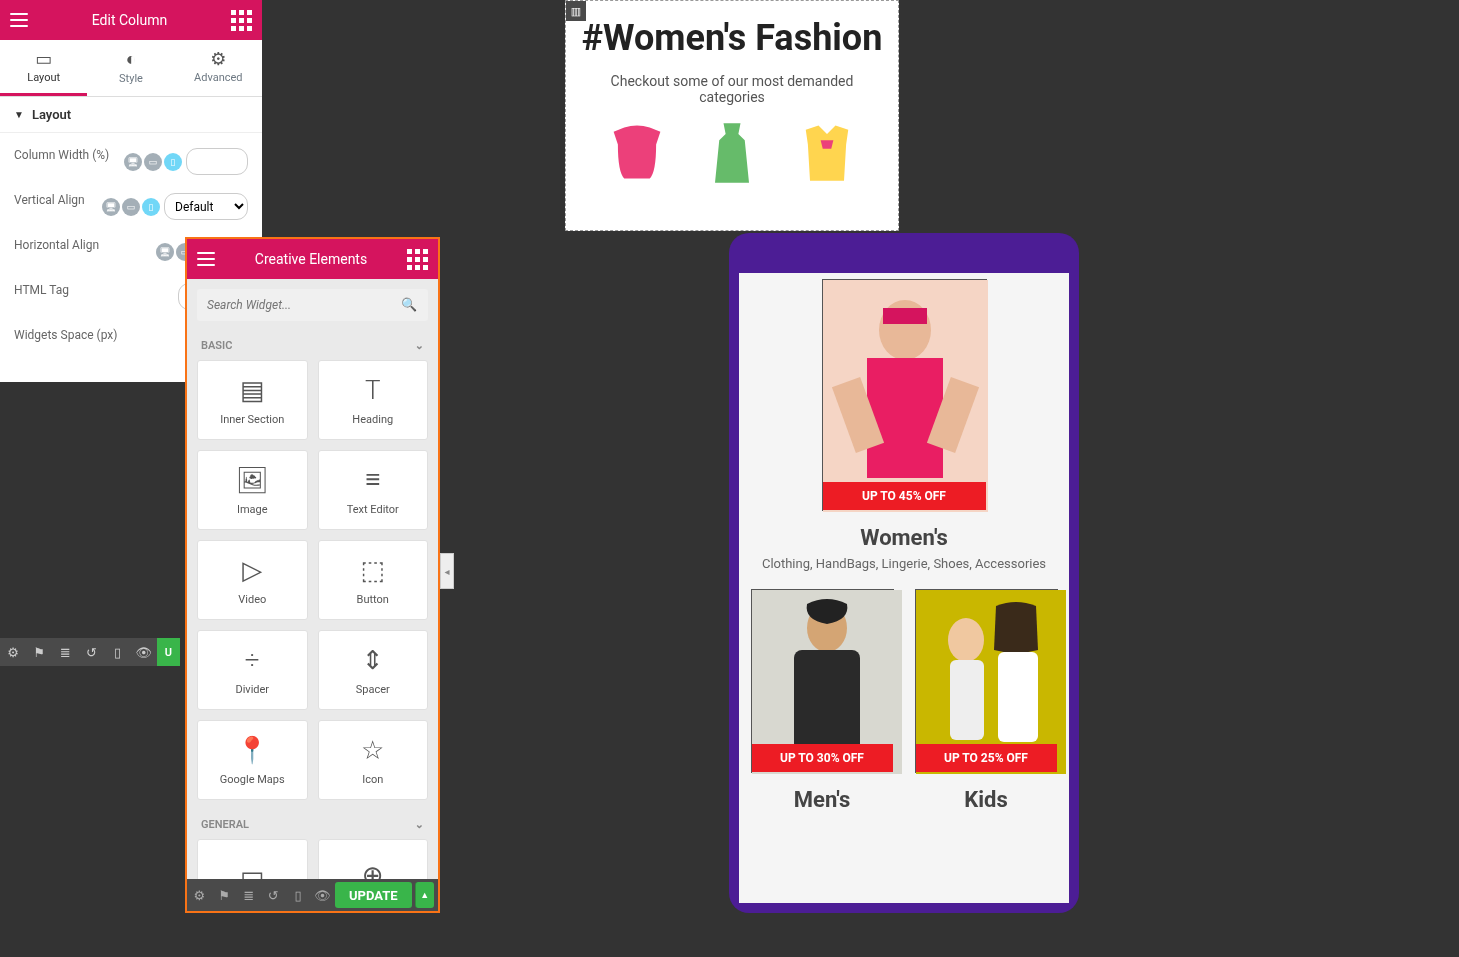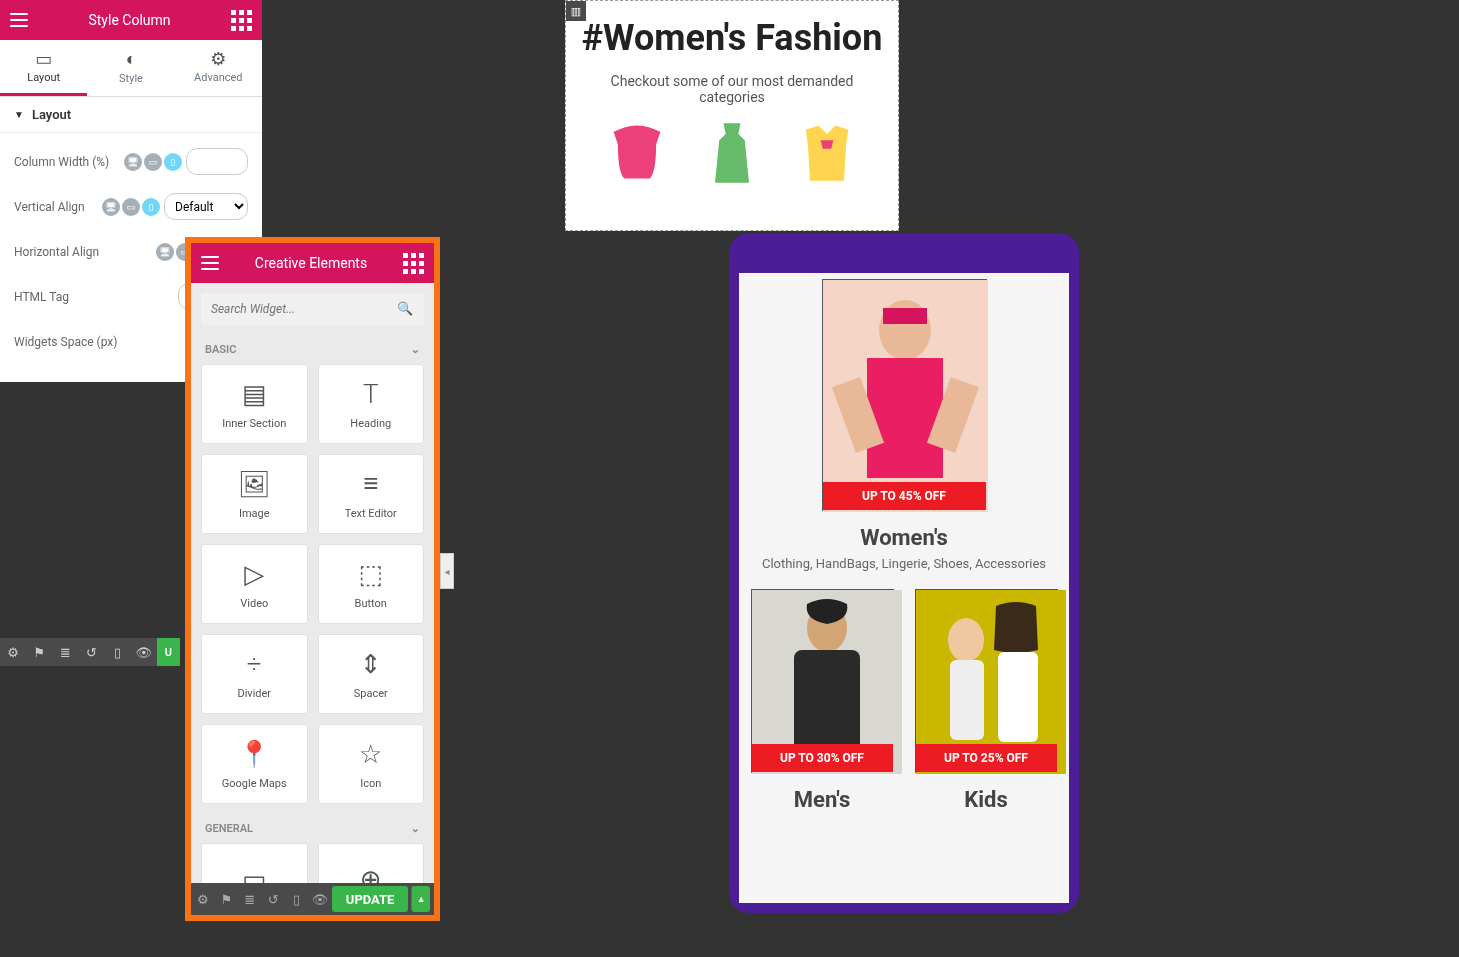--- a/index.html
+++ b/index.html
@@ -10,31 +10,31 @@
 .hdr .ic span{height:2px;background:#fff;border-radius:1px}
 .hdr .grid{display:grid;grid-template-columns:5px 5px 5px;grid-gap:3px;cursor:pointer}
 .hdr .grid span{width:5px;height:5px;background:#fff}
 .tabs{display:flex;background:#fff;border-bottom:1px solid #ddd}
 .tab{flex:1;padding:8px 0;text-align:center;font-size:11px;color:#6d7882;cursor:pointer;border-bottom:3px solid transparent}
 .tab.active{border-bottom-color:#d5145e;color:#333}
 .tab .ti{font-size:18px;display:block;margin-bottom:2px;color:#555}
 .section-hdr{background:#fff;padding:10px 14px;font-weight:600;font-size:13px;color:#333;border-bottom:1px solid #eee;display:flex;align-items:center}
 .section-hdr .caret{margin-right:8px;font-size:10px}
 .controls{background:#fff;padding:6px 14px 18px}
-.ctrl{display:flex;align-items:center;justify-content:space-between;padding:9px 0;font-size:12px;color:#666}
+.ctrl{display:flex;align-items:flex-start;justify-content:space-between;padding:9px 0;font-size:12px;color:#666}
 .devs{display:flex;gap:2px}
 .dev{width:18px;height:18px;border-radius:50%;background:#a4afb7;display:flex;align-items:center;justify-content:center;color:#fff;font-size:9px;cursor:pointer}
 .dev.active{background:#71d7f7}
 .sel,.num{border:1px solid #ccc;border-radius:11px;height:27px;font-size:12px;padding:0 6px;background:#fff}
 .sel{width:84px}
 .num{width:62px}
 .footer1{position:absolute;left:0;top:638px;width:180px;height:28px;background:#4a4a4a;display:flex;align-items:center}
 .fic{width:28px;text-align:center;color:#ccc;font-size:13px;cursor:pointer}
 .upd1{background:#39b54a;color:#fff;padding:0 8px;height:28px;display:flex;align-items:center;font-size:11px;font-weight:600}
-.panel2{position:absolute;left:185px;top:237px;width:255px;background:#eaeaea;border:6px solid #f97316}
+.panel2{position:absolute;left:185px;top:237px;width:255px;background:#eaeaea;border:2px solid #f97316}
 .search{padding:10px}
 .search-in{width:100%;height:32px;border:none;background:#f0f0f0;border-radius:3px;padding:0 30px 0 10px;font-size:12px;font-style:italic;color:#999}
 .search .sic{position:absolute;right:20px;top:18px;color:#999;font-size:13px}
 .cat{padding:8px 14px;font-size:11px;font-weight:600;color:#888;display:flex;justify-content:space-between;align-items:center;cursor:pointer}
 .widgets{display:grid;grid-template-columns:1fr 1fr;gap:10px;padding:0 10px 10px}
 .widget{background:#fff;border:1px solid #e0e0e0;border-radius:3px;height:80px;display:flex;flex-direction:column;align-items:center;justify-content:center;cursor:grab;font-size:11px;color:#555}
 .widget .wic{font-size:26px;color:#555;margin-bottom:8px;font-weight:300}
 .footer2{height:32px;background:#4a4a4a;display:flex;align-items:center}
 .footer2 .fic{color:#aaa}
 .updbtn{background:#39b54a;color:#fff;height:26px;padding:0 14px;font-size:13px;font-weight:700;border:none;border-radius:3px;margin-left:auto;margin-right:3px;cursor:pointer}
@@ -62,21 +62,21 @@
 </head>
 <body>
 
 <div class="panel1">
   <div class="hdr">
     <div class="ic">
         <span></span>
         <span></span>
         <span></span>
       </div>
-    <span>Style Column</span>
+    <span>Edit Column</span>
     <div class="grid">
         <span></span>
         <span></span>
         <span></span>
         <span></span>
         <span></span>
         <span></span>
         <span></span>
         <span></span>
         <span></span>

